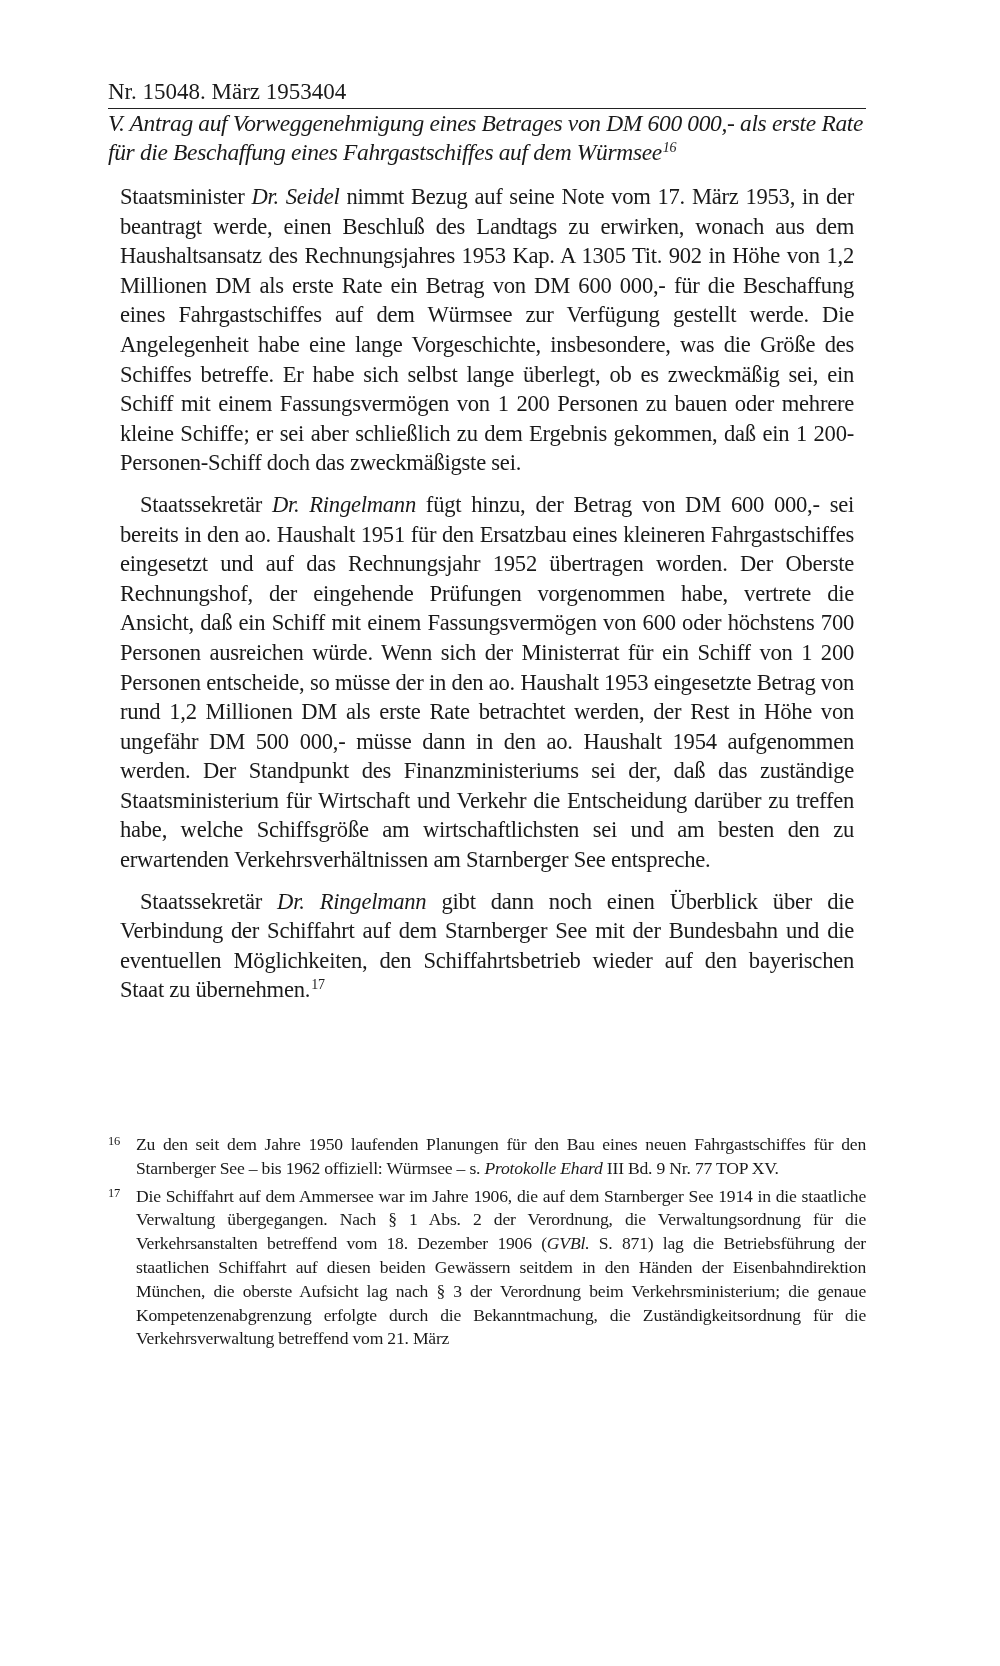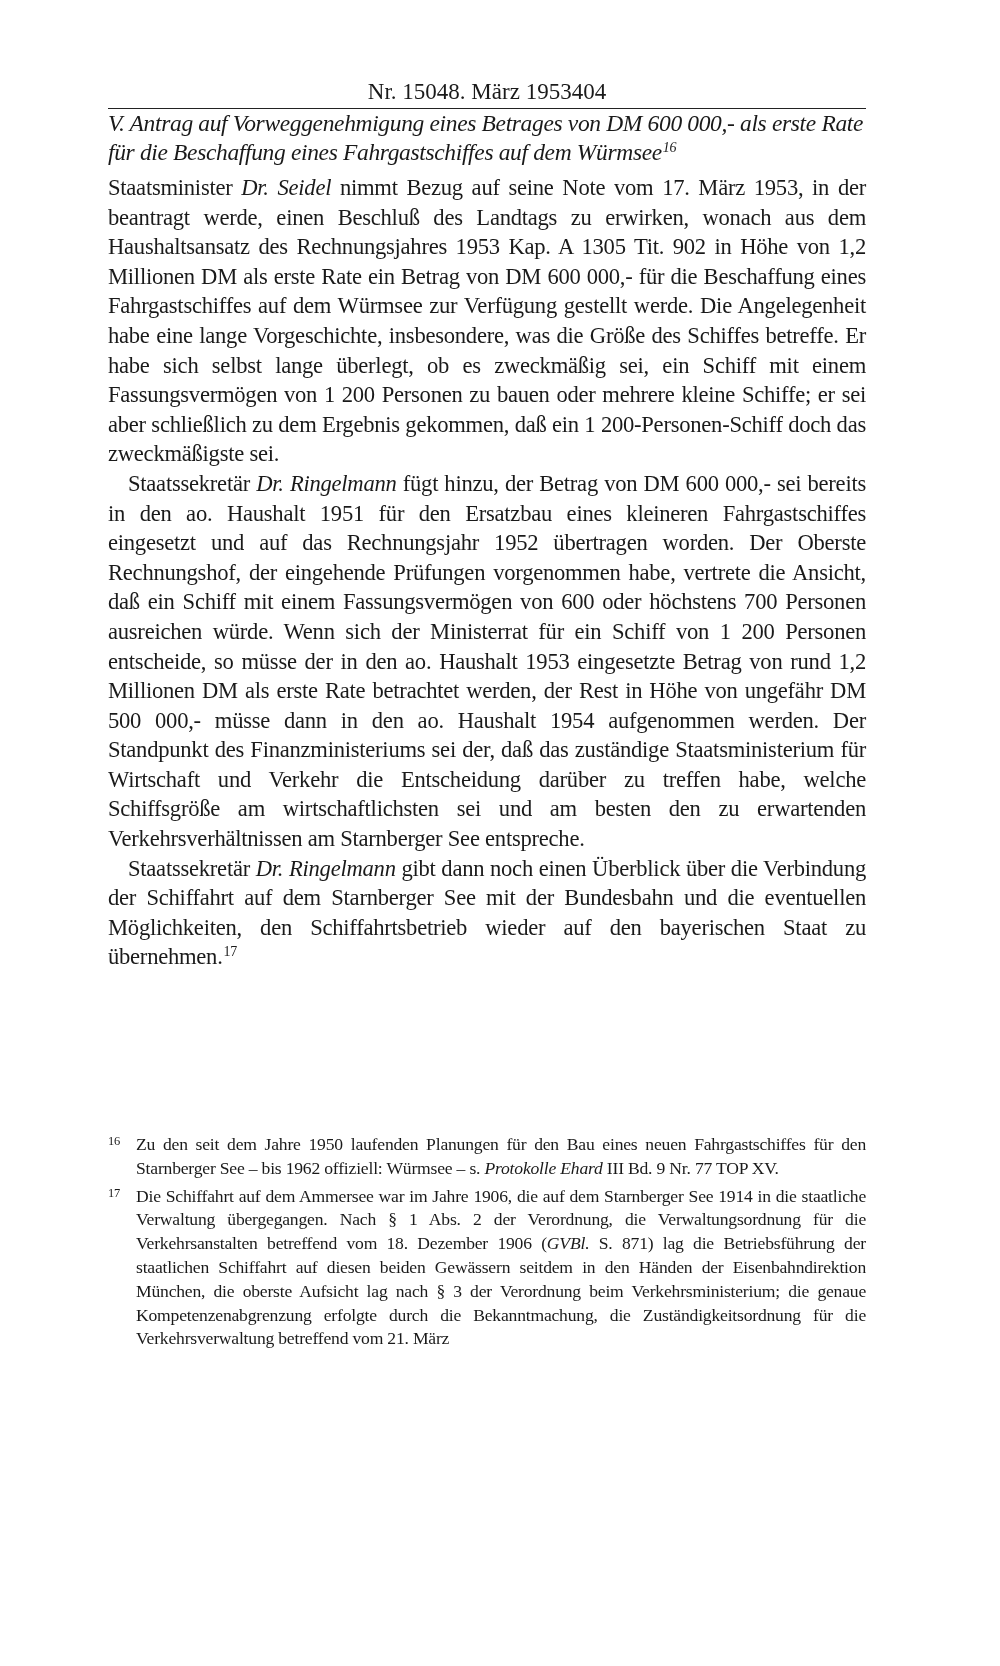--- a/index.html
+++ b/index.html
@@ -16,21 +16,21 @@
     font-family: "Liberation Serif", "DejaVu Serif", serif;
   }
   .page {
     position: absolute;
     left: 108px;
     top: 78px;
     width: 758px;
   }
   .running-head {
     display: flex;
-    justify-content: center;
+    justify-content: flex-start;
     align-items: baseline;
     font-size: 23px;
     line-height: 28px;
     height: 28px;
     padding-bottom: 2px;
   }
   .head-left, .head-center, .head-right { white-space: nowrap; }
   .head-rule {
     height: 0;
     border-top: 1.2px solid #222;
@@ -42,21 +42,21 @@
     line-height: 29px;
     letter-spacing: -0.35px;
   }
   .body-text {
     margin-top: 3px;
     font-size: 22.6px;
     line-height: 29.6px;
     text-align: justify;
     letter-spacing: -0.25px;
   }
-  .para { margin: 0; }
+  .para { margin: 12px; }
   .para.indent { text-indent: 20px; }
   .person { font-style: italic; }
   sup.fn {
     font-size: 14px;
     vertical-align: 0;
     position: relative;
     top: -8px;
     margin-left: 1px;
   }
   .footnotes {

